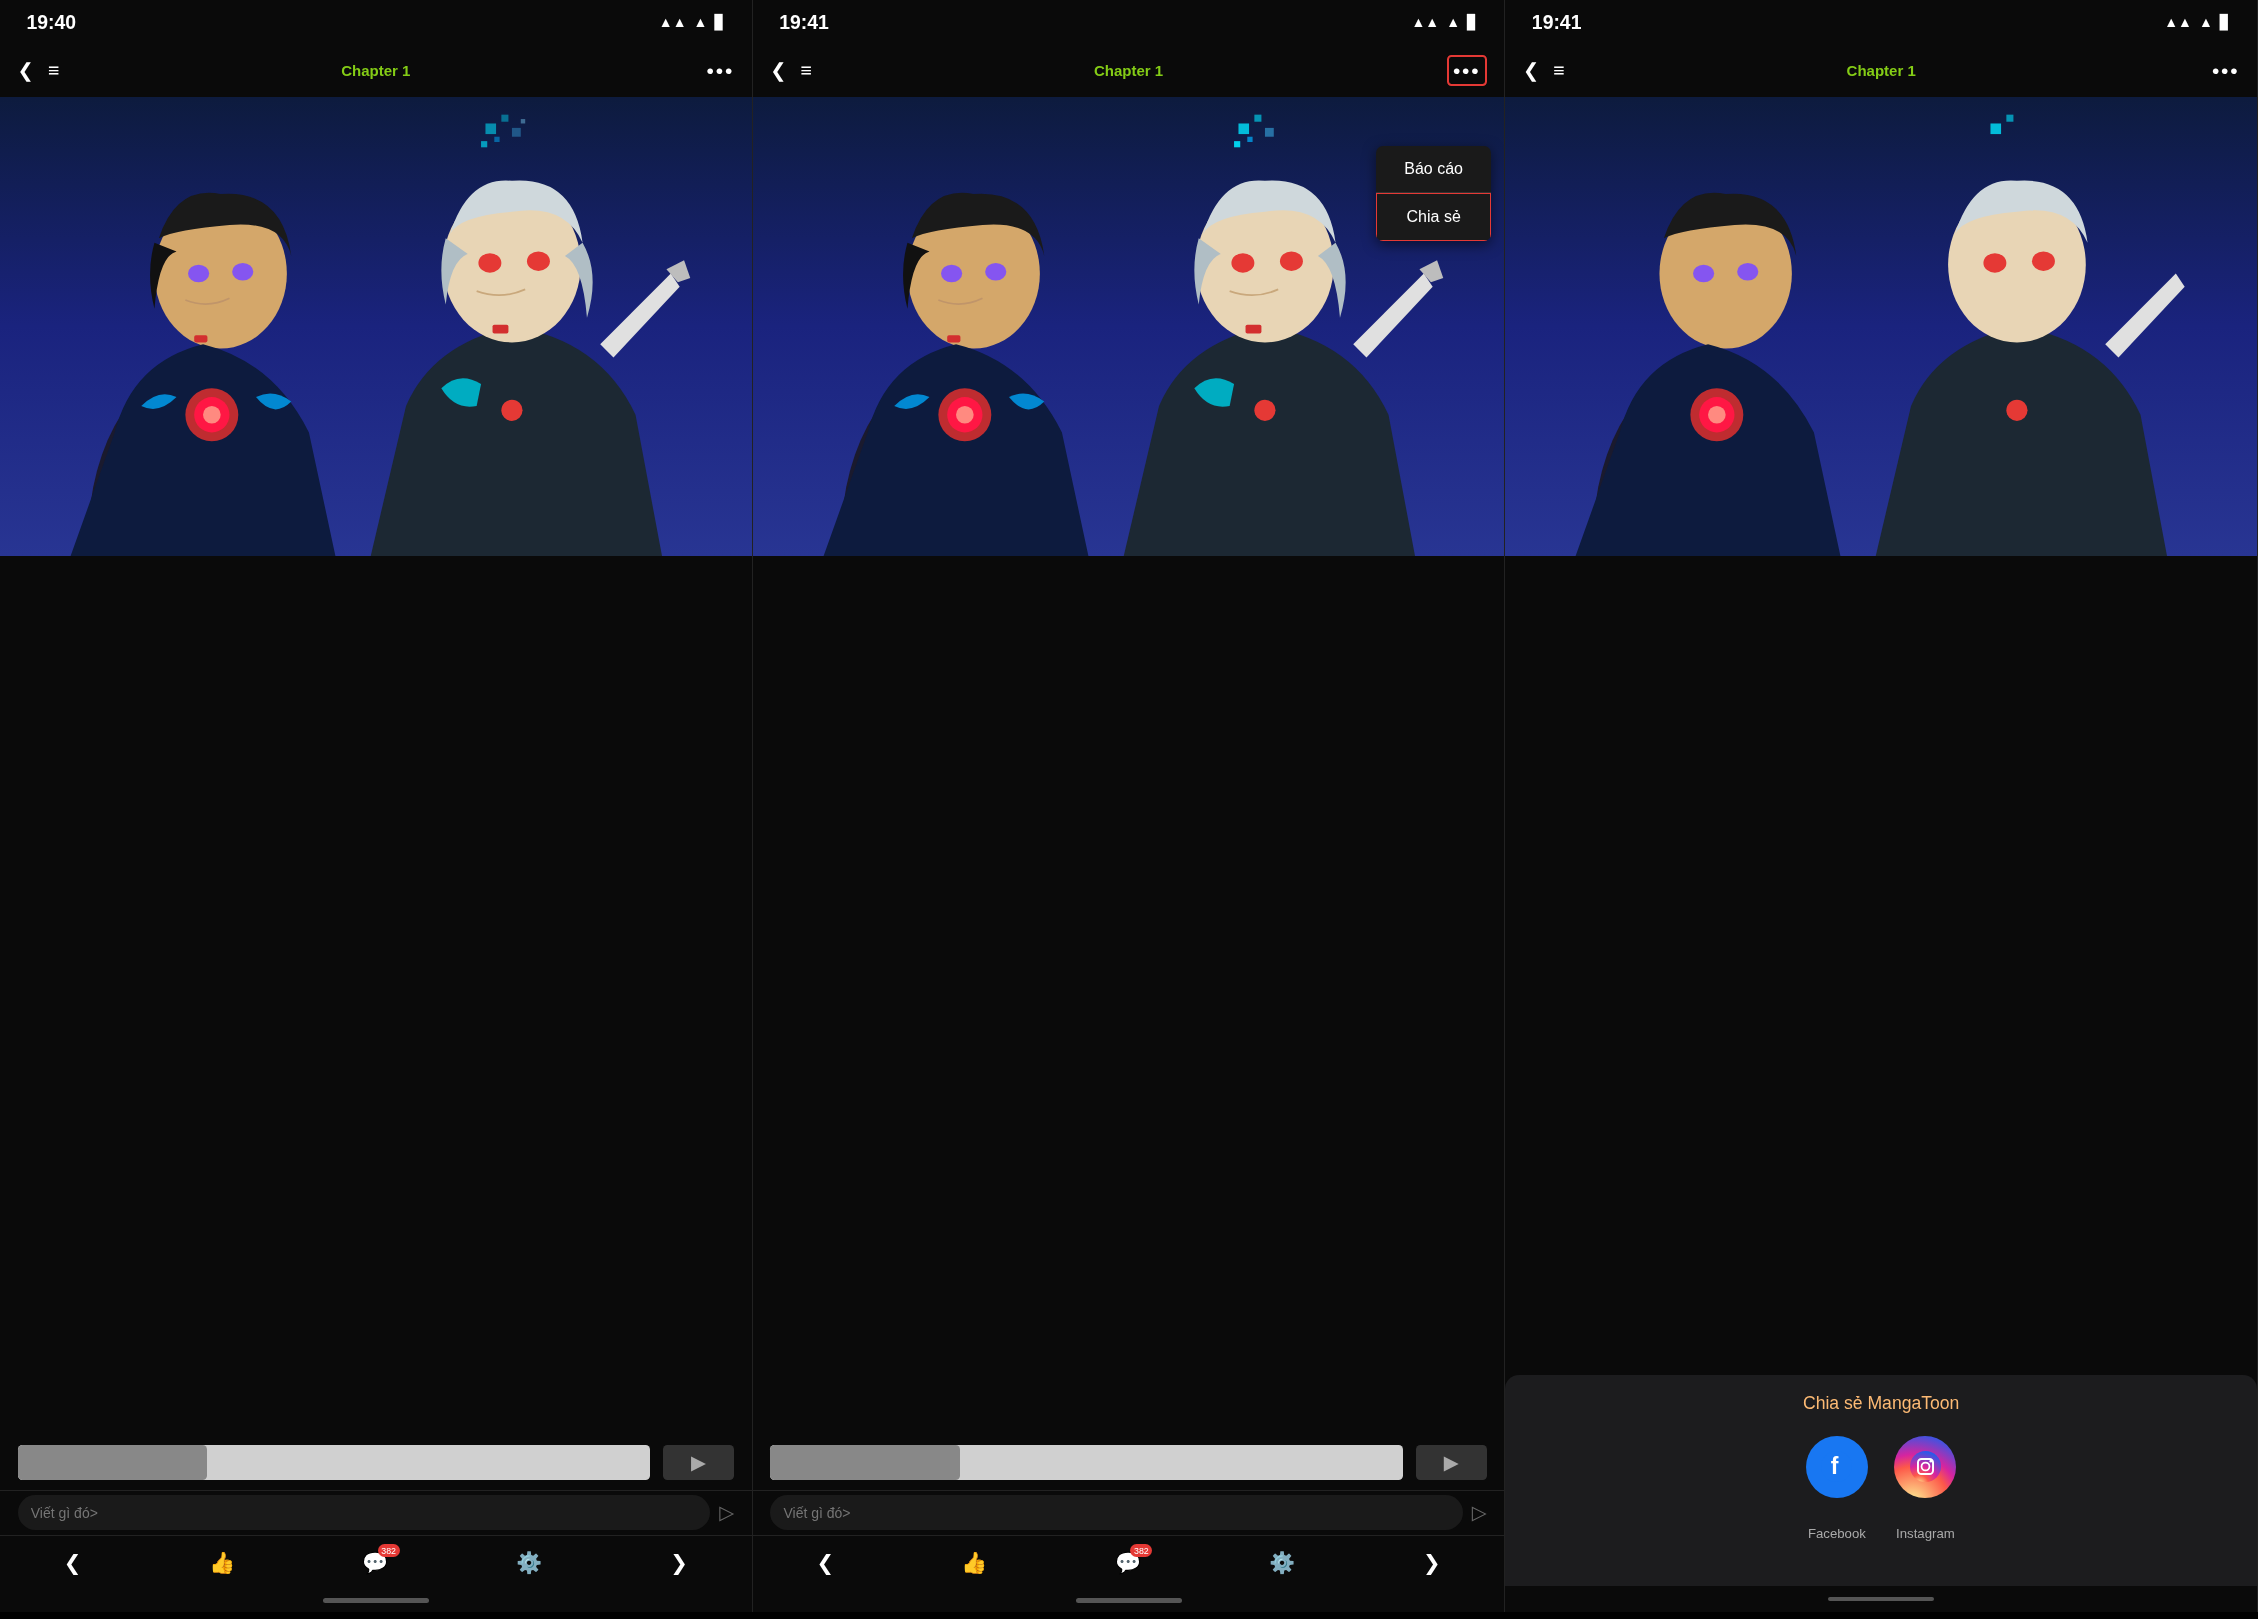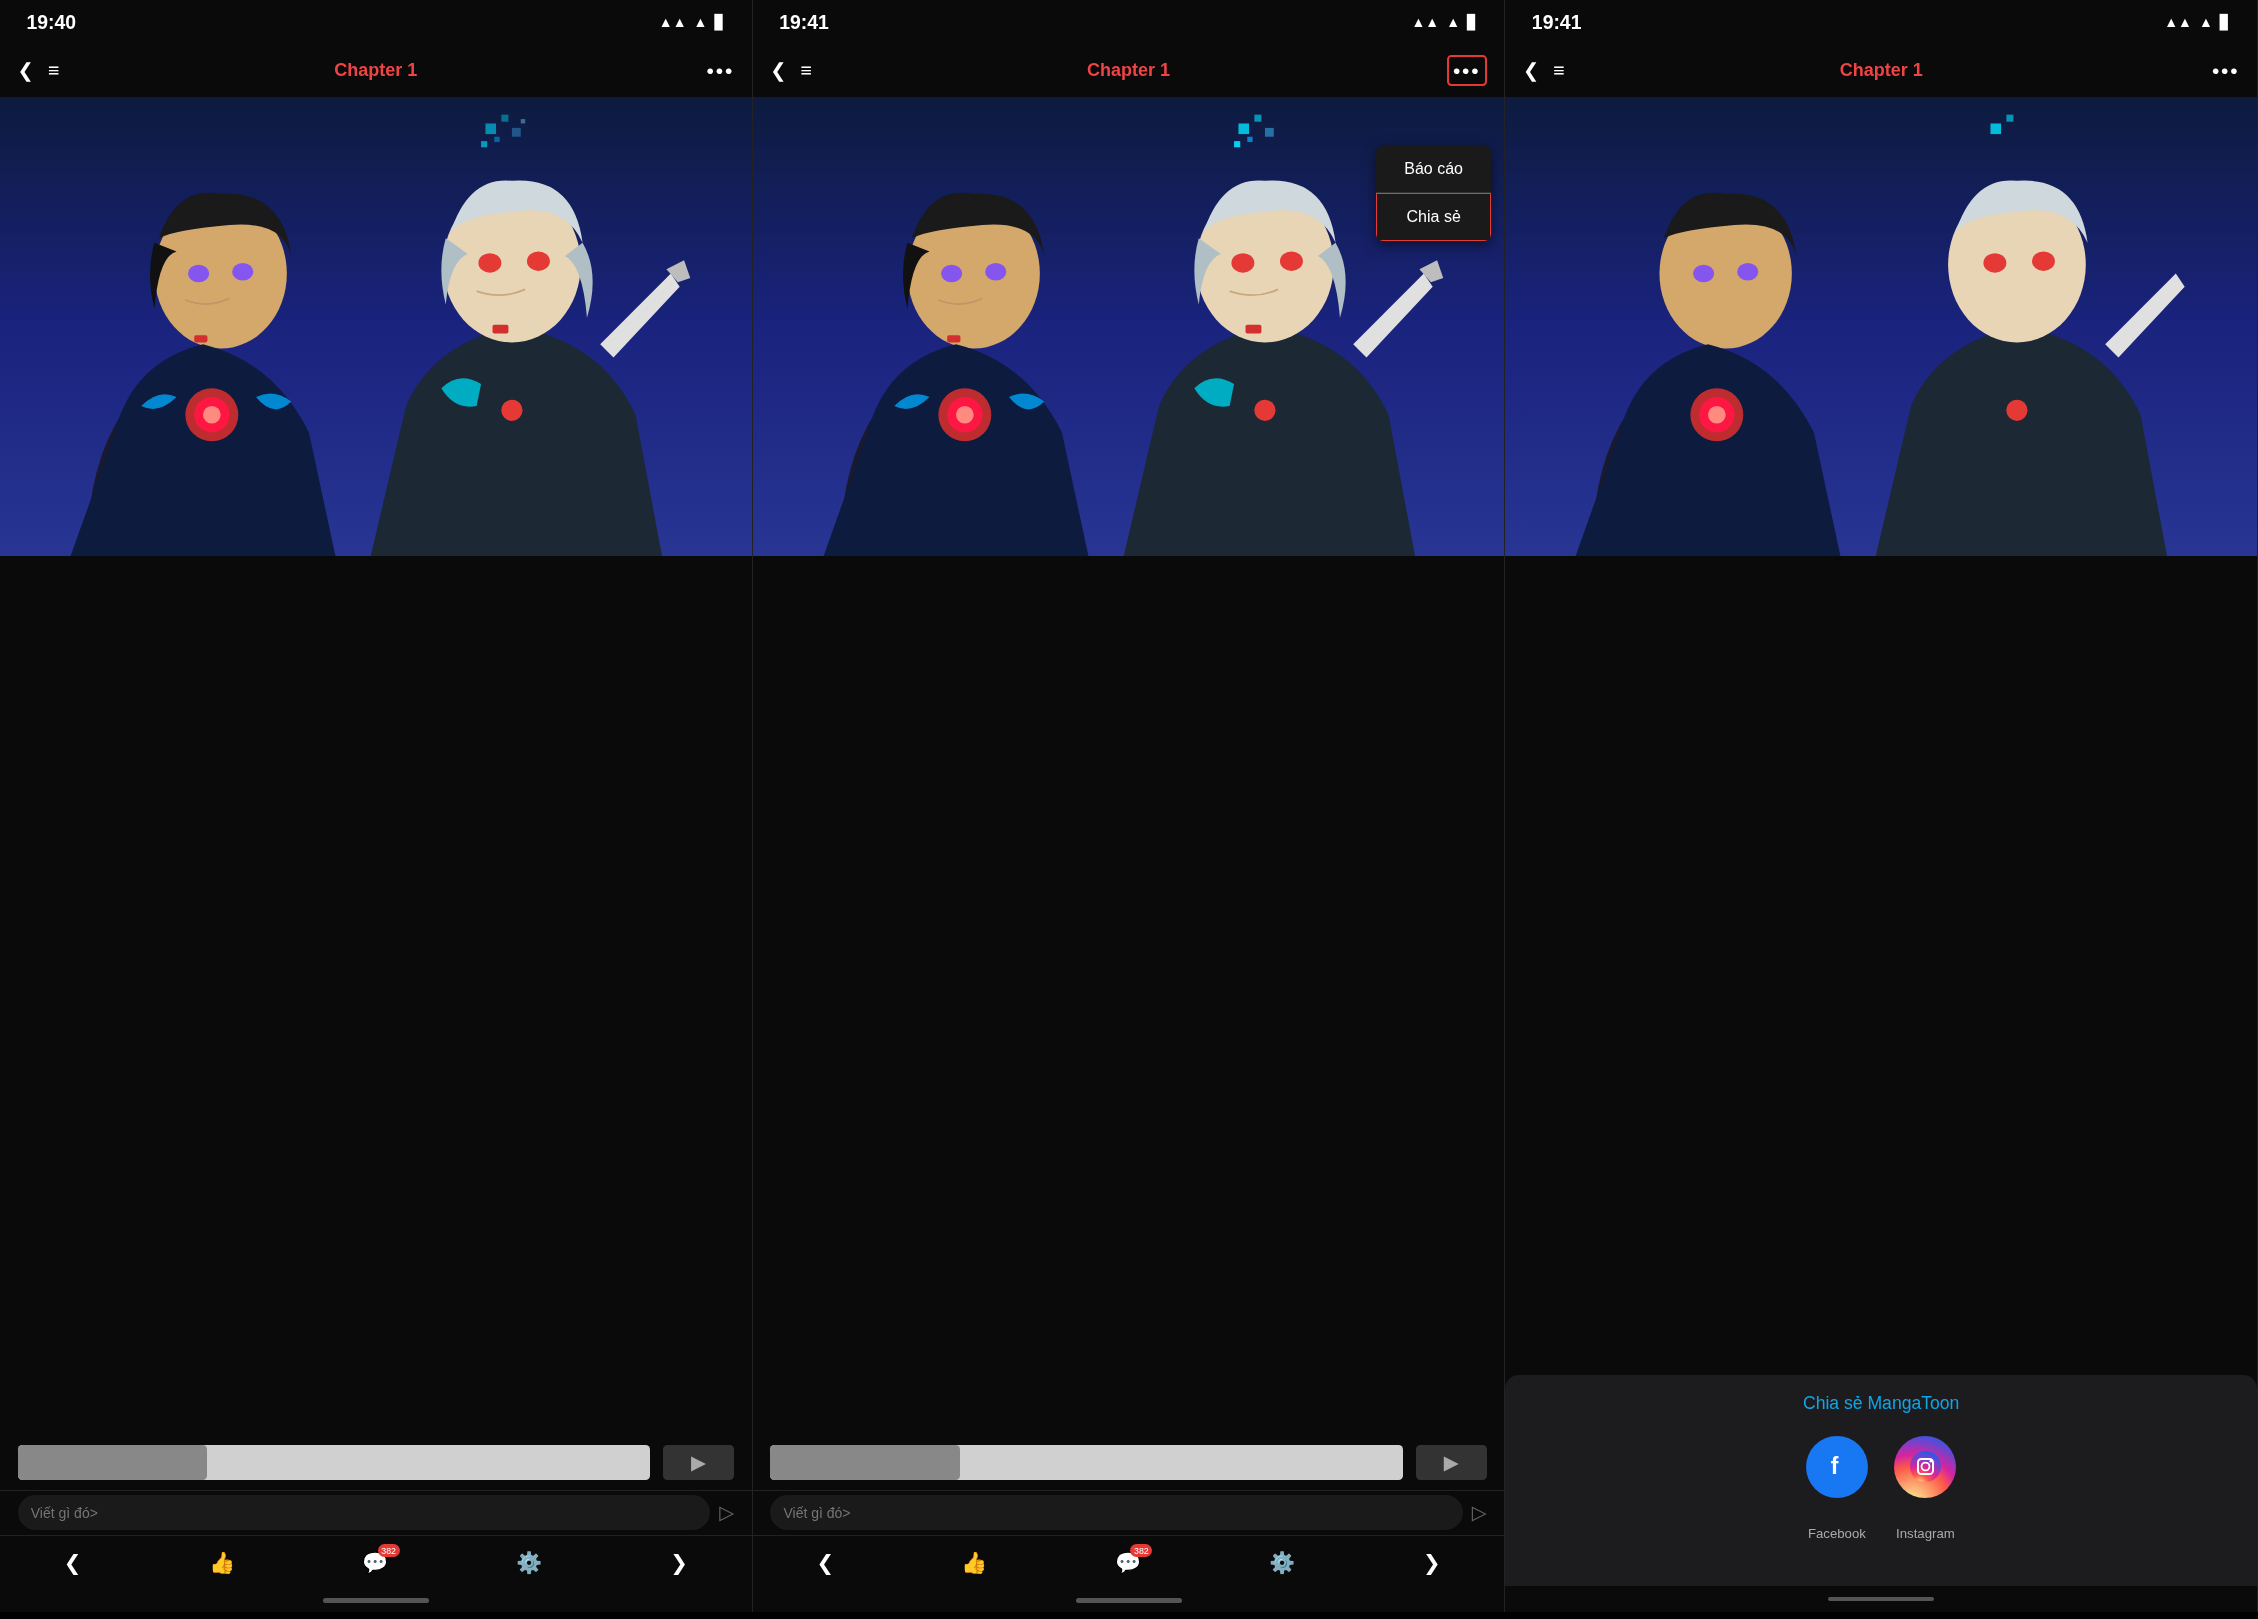--- a/index.html
+++ b/index.html
@@ -43,22 +43,22 @@
       display: flex;
       align-items: center;
       gap: 7px;
     }
     .nav-left {
       display: flex;
       align-items: center;
       gap: 8.8px;
     }
     .nav-title {
-      color: #ef4444;
-      font-size: 18px;
+      color: #84cc16;
+      font-size: 15px;
       font-weight: 600;
       position: absolute;
       left: 50%;
       transform: translateX(-50%);
     }
     .nav-more {
       color: #fff;
       font-size: 21px;
       cursor: pointer;
       letter-spacing: 1.8px;
@@ -240,21 +240,21 @@
       bottom: 0;
       left: 0;
       right: 0;
       background: #1c1c1e;
       border-radius: 14px 14px 0 0;
       z-index: 200;
       padding: 17.6px;
     }
     .share-title {
       text-align: center;
-      color: #0ea5e9;
+      color: #fdba74;
       font-size: 17.6px;
       margin-bottom: 22px;
       font-weight: 500;
     }
     .share-icons-row {
       display: flex;
       gap: 26.5px;
       justify-content: center;
       margin-bottom: 26.5px;
     }

